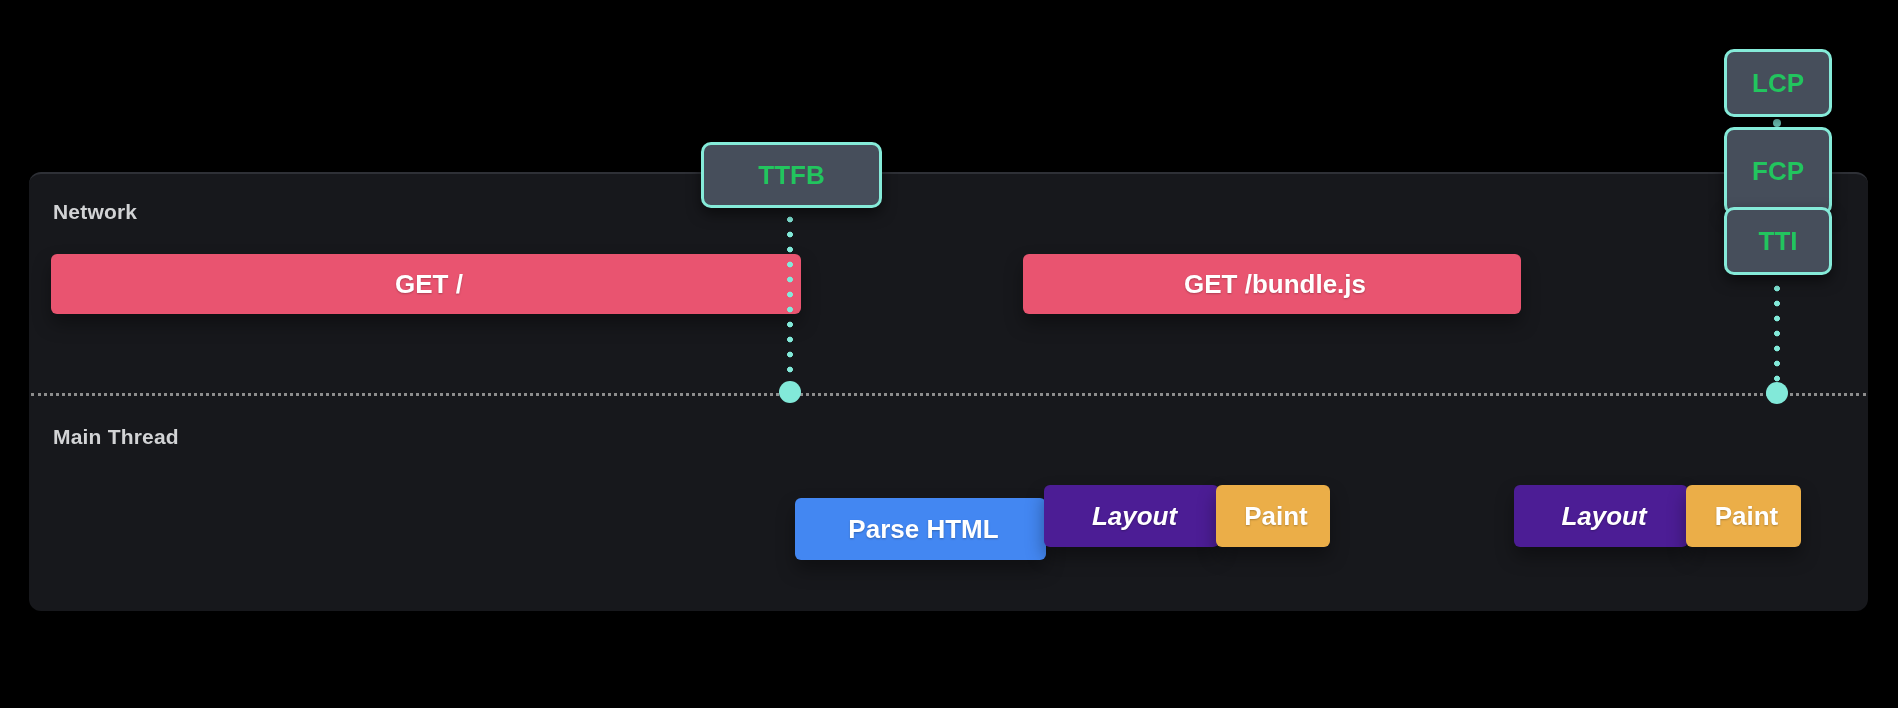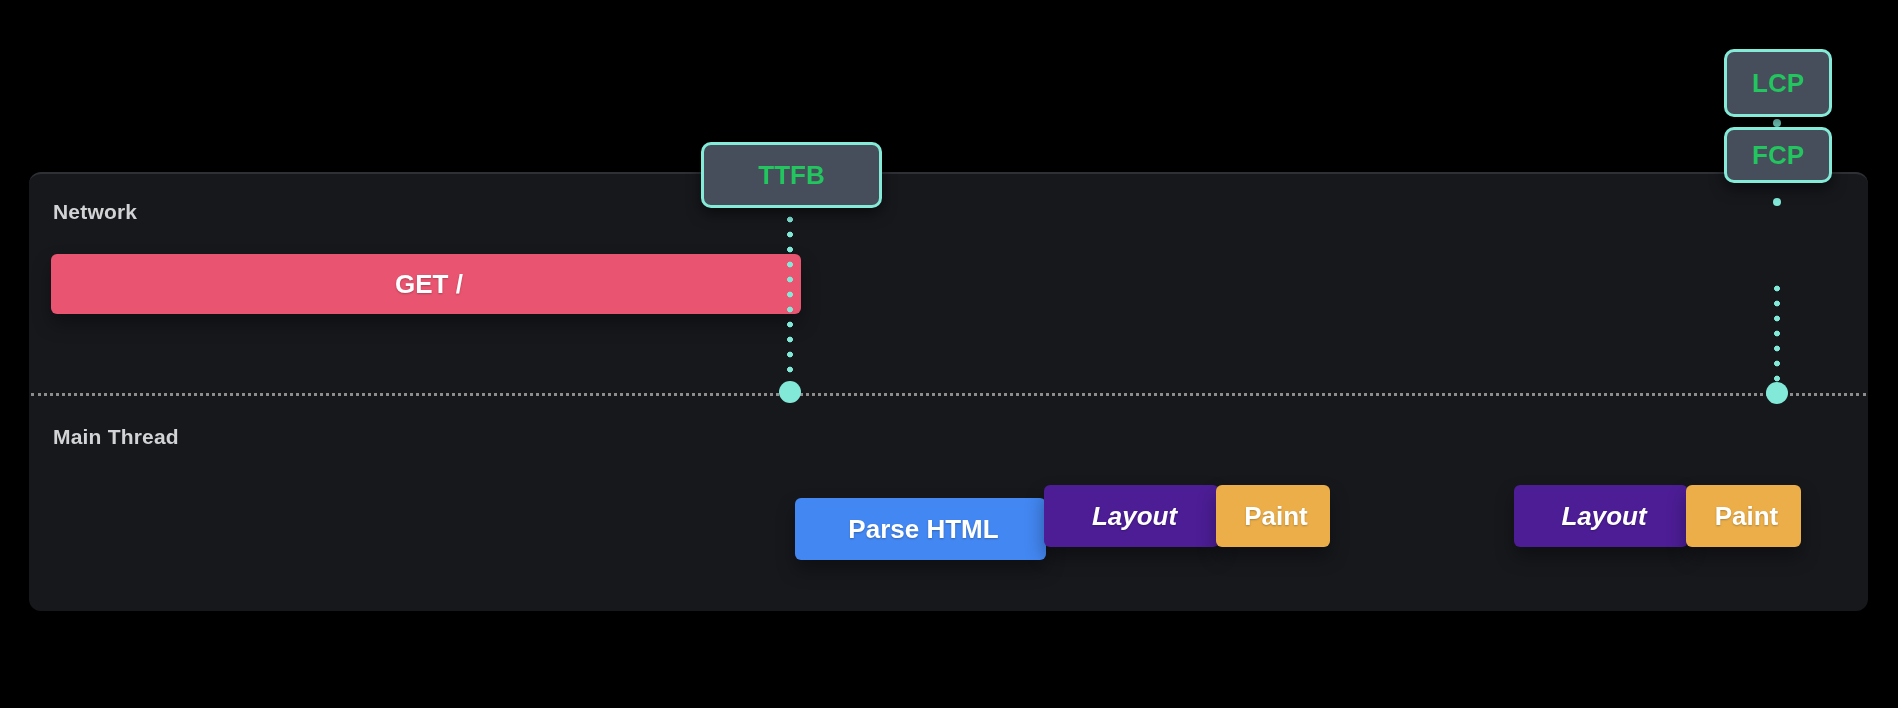--- a/index.html
+++ b/index.html
@@ -101,20 +101,21 @@
 <body>
 
 <div class="stage">
 
   <div class="panel" style="left: 29px; top: 172px; width: 1839px; height: 437px;">
 
     <div class="lane-label" style="left: 24px; top: 26px;">Network</div>
 
     <div class="bar bar--request" style="left: 22px; top: 80px; width: 744px; height: 60px;">GET /</div>
 
+    <div class="bar bar--request" style="left: 994px; top: 80px; width: 492px; height: 60px;">GET /bundle.js</div>
 
     <div class="divider" style="top: 219px;"></div>
 
     <div class="lane-label" style="left: 24px; top: 251px;">Main Thread</div>
 
     <div class="bar bar--parse" style="left: 766px; top: 324px; width: 245px; height: 62px;">Parse HTML</div>
 
     <div class="bar bar--layout" style="left: 1015px; top: 311px; width: 169px; height: 62px;">Layout</div>
 
     <div class="bar bar--paint" style="left: 1187px; top: 311px; width: 108px; height: 62px;">Paint</div>
@@ -122,21 +123,22 @@
     <div class="bar bar--layout" style="left: 1485px; top: 311px; width: 168px; height: 62px;">Layout</div>
 
     <div class="bar bar--paint" style="left: 1657px; top: 311px; width: 109px; height: 62px;">Paint</div>
   </div>
 
   <div class="marker-box" style="left: 701px; top: 142px; width: 181px; height: 66px;">TTFB</div>
   <div class="vdots" style="left: 786px; top: 212px; width: 8px; height: 170px;"></div>
   <div class="end-dot" style="left: 779px; top: 381px;"></div>
 
   <div class="marker-box" style="left: 1724px; top: 49px; width: 108px; height: 68px;">LCP</div>
-  <div class="marker-box" style="left: 1724px; top: 127px; width: 108px; height: 56px;">FCP</div>
+  <div class="marker-box" style="left: 1724px; top: 127px; width: 108px; height: 88px;">FCP</div>
+  <div class="marker-box" style="left: 1724px; top: 207px; width: 108px; height: 68px;">TTI</div>
 
   <div class="tiny-dot" style="left: 1773px; top: 119px;"></div>
   <div class="tiny-dot" style="left: 1773px; top: 198px;"></div>
 
   <div class="vdots" style="left: 1773px; top: 281px; width: 8px; height: 103px;"></div>
   <div class="end-dot" style="left: 1766px; top: 382px;"></div>
 
 </div>
 
 </body></html>

